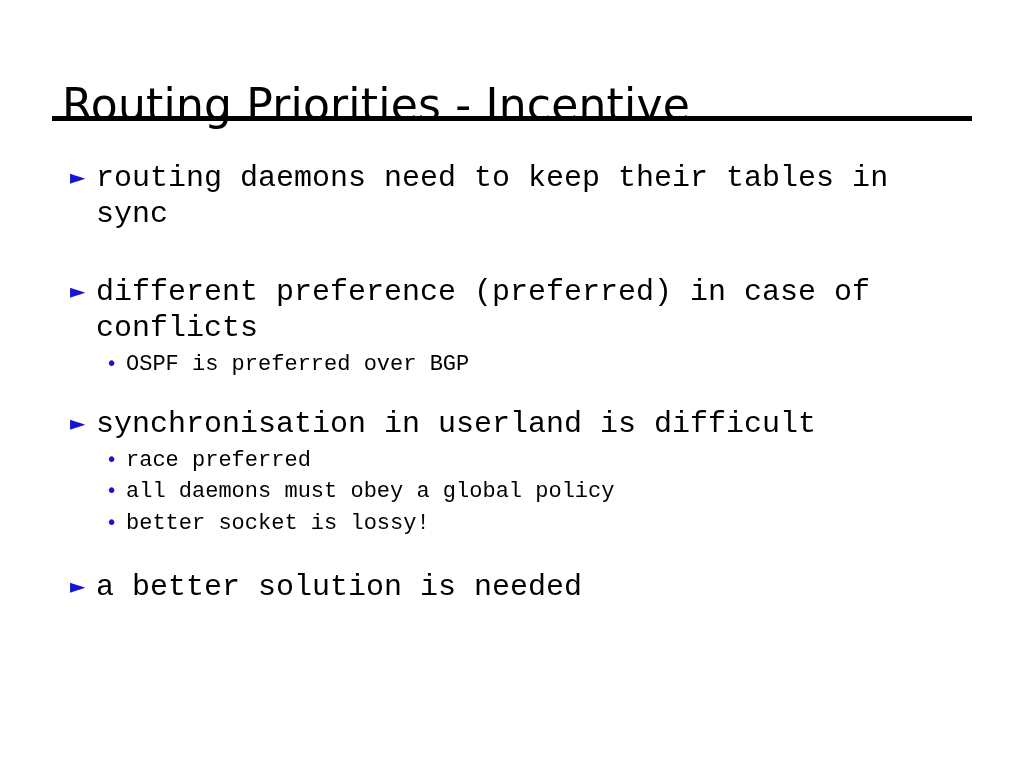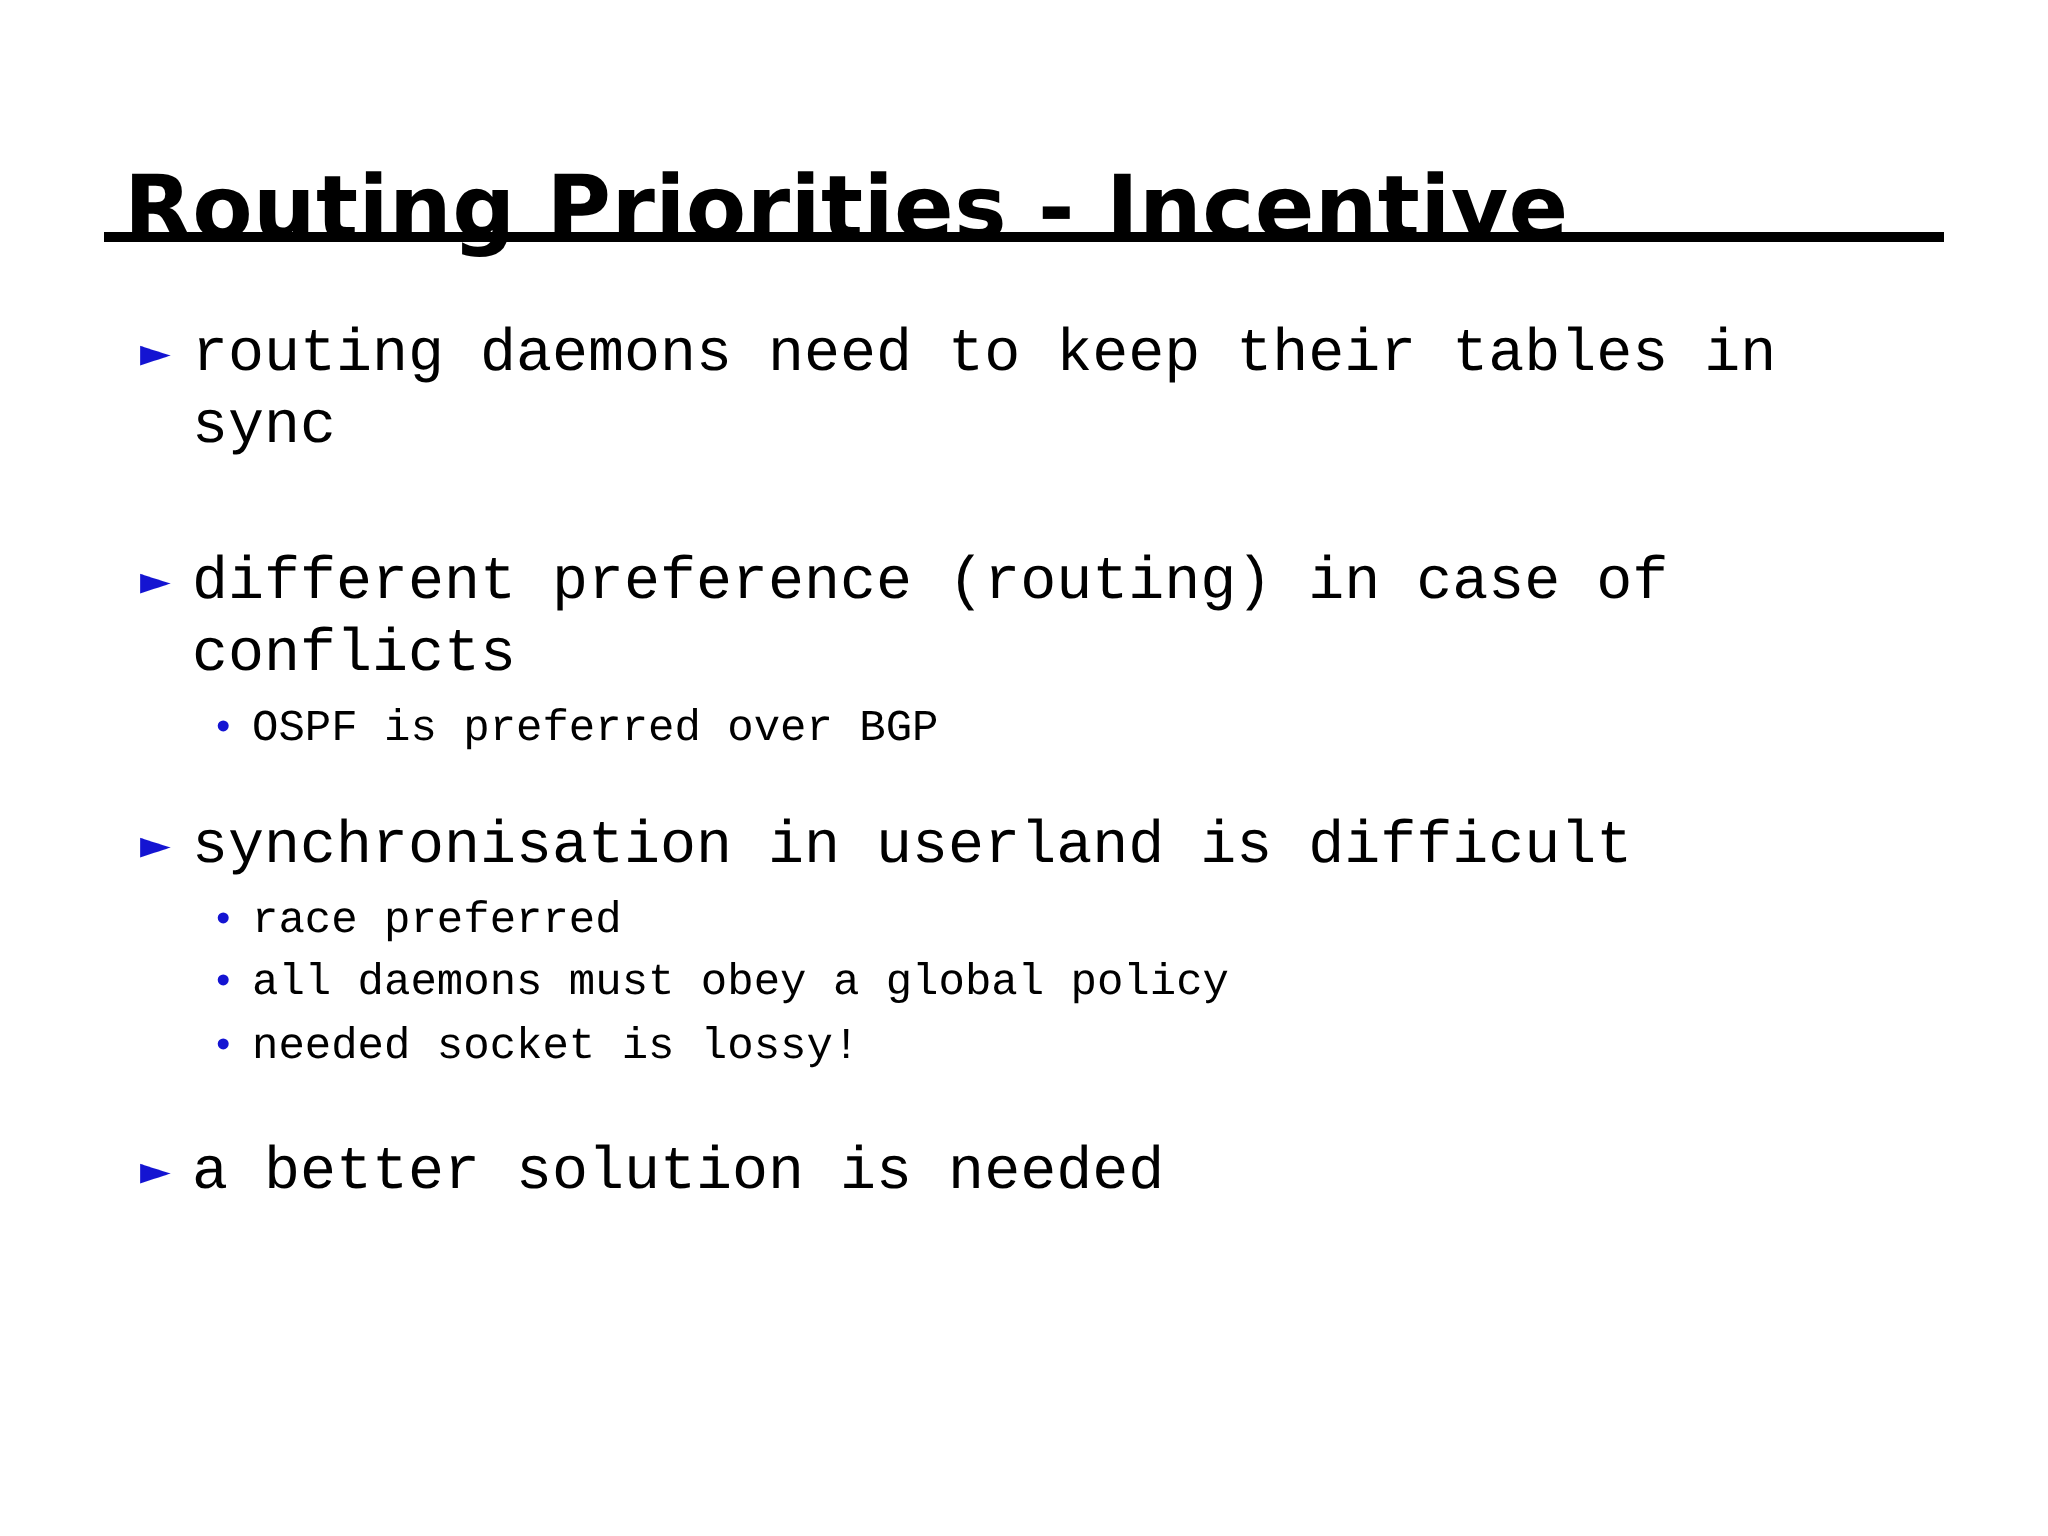--- a/index.html
+++ b/index.html
@@ -18,21 +18,21 @@
     position: relative;
     width: 1024px;
     height: 768px;
     box-sizing: border-box;
   }
   .slide-title {
     position: absolute;
     left: 62px;
     top: 52px;
     font-size: 44px;
-    font-weight: bold;
+    font-weight: normal;
     letter-spacing: 0.2px;
     line-height: 1.1;
     white-space: nowrap;
     text-align: center;
   }
   .title-rule {
     position: absolute;
     left: 52px;
     top: 116px;
     width: 920px;
@@ -113,21 +113,21 @@
     <div class="group first">
       <div class="bullet-l1">
         <span class="marker">►</span>
         <span class="text">routing daemons need to keep their tables in sync</span>
       </div>
     </div>
 
     <div class="group">
       <div class="bullet-l1">
         <span class="marker">►</span>
-        <span class="text">different preference (routing) in case of conflicts</span>
+        <span class="text">different preference (preferred) in case of conflicts</span>
       </div>
       <ul class="sub-list">
         <li class="bullet-l2">
           <span class="marker">•</span>
           <span class="text">OSPF is preferred over BGP</span>
         </li>
       </ul>
     </div>
 
     <div class="group tight">
@@ -139,21 +139,21 @@
         <li class="bullet-l2">
           <span class="marker">•</span>
           <span class="text">race preferred</span>
         </li>
         <li class="bullet-l2">
           <span class="marker">•</span>
           <span class="text">all daemons must obey a global policy</span>
         </li>
         <li class="bullet-l2">
           <span class="marker">•</span>
-          <span class="text">needed socket is lossy!</span>
+          <span class="text">better socket is lossy!</span>
         </li>
       </ul>
     </div>
 
     <div class="group">
       <div class="bullet-l1">
         <span class="marker">►</span>
         <span class="text">a better solution is needed</span>
       </div>
     </div>

